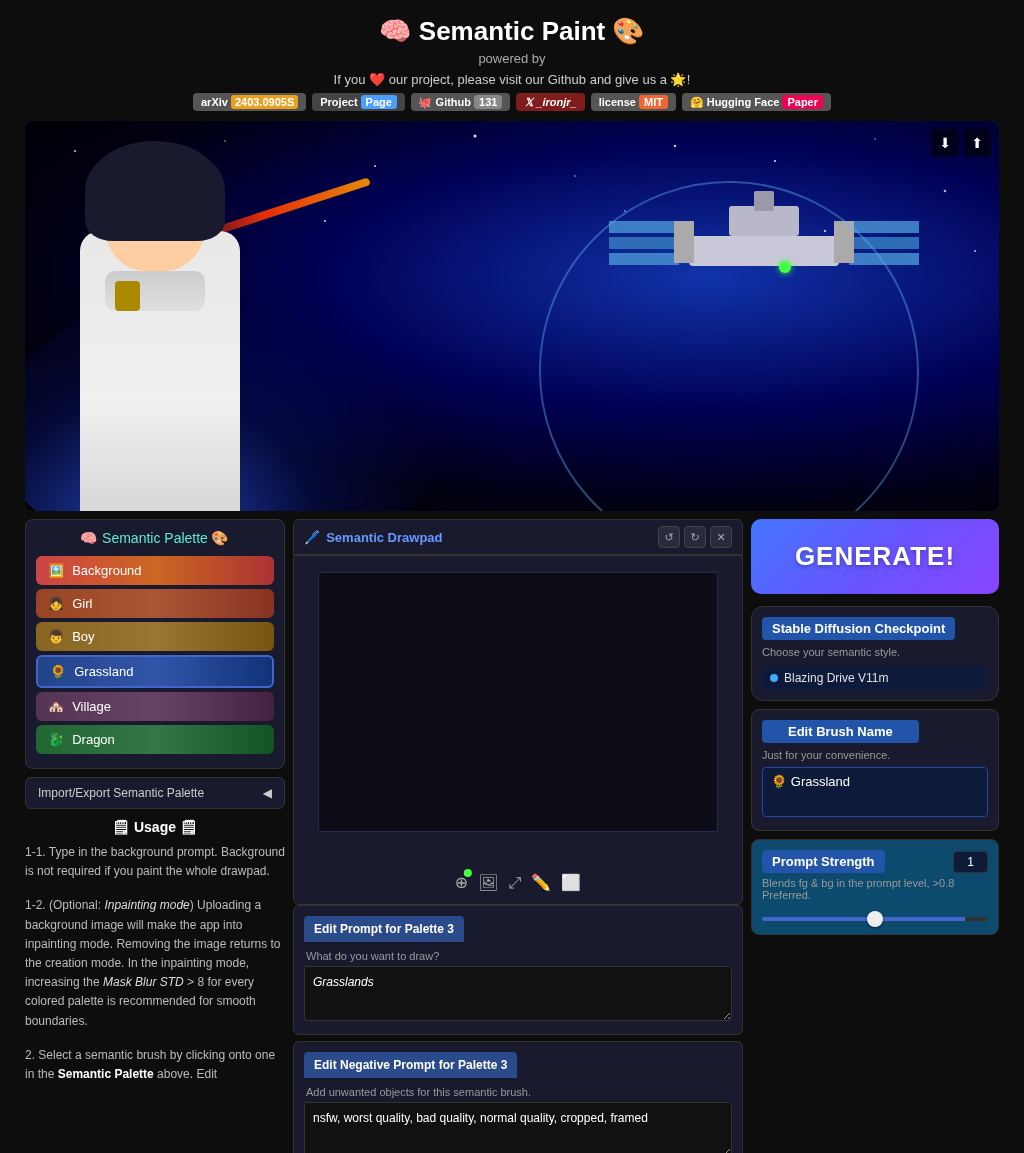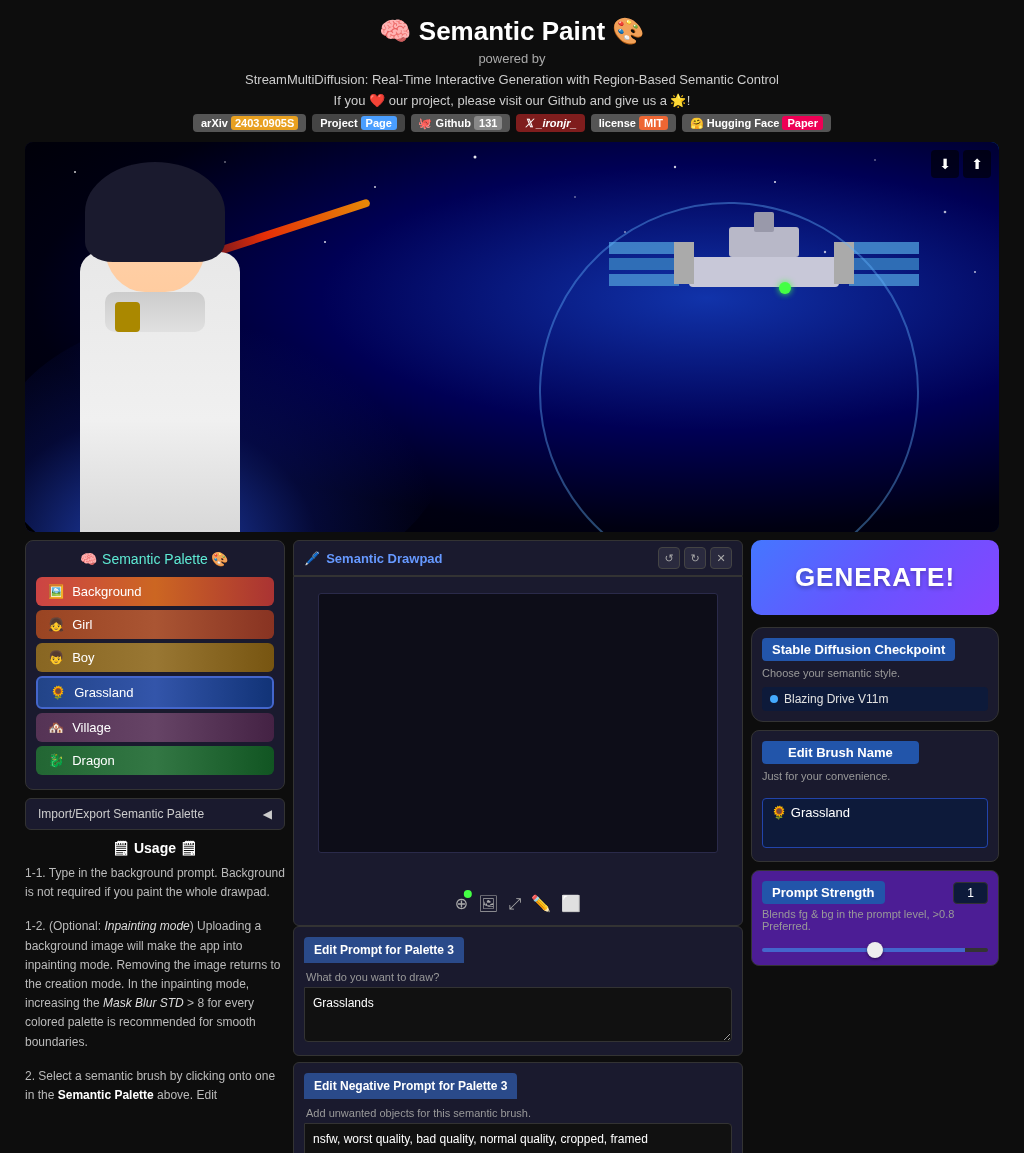--- a/index.html
+++ b/index.html
@@ -357,35 +357,35 @@
       color: #fff;
       background: #2255aa;
       padding: 4px 26px;
       border-radius: 4px;
       display: inline-block;
       margin-bottom: 6px;
     }
     .brush-sub {
       font-size: 11px;
       color: #999;
-      margin-bottom: 16px;
+      margin-bottom: 6px;
     }
     .brush-input {
       width: 100%;
       background: #0d1a3a;
       border: 1px solid #2244aa;
       border-radius: 4px;
       color: #fff;
       padding: 6px 8px;
       font-size: 13px;
       font-family: inherit;
     }
 
     .prompt-strength-section {
-      background: #4c1d95;
+      background: #0c4a6e;
       border: 1px solid #333;
       border-radius: 8px;
       padding: 10px;
     }
     .ps-header {
       display: flex;
       align-items: center;
       justify-content: space-between;
       margin-bottom: 4px;
     }
@@ -457,21 +457,20 @@
       position: absolute;
       top: 16px;
     }
   </style>
 </head>
 <body>
 
 <div class="header">
   <h1>🧠 Semantic Paint 🎨</h1>
   <div class="powered">powered by</div>
-  <div class="subtitle">StreamMultiDiffusion: Real-Time Interactive Generation with Region-Based Semantic Control</div>
   <div class="subtitle">If you ❤️ our project, please visit our Github and give us a 🌟!</div>
   <div class="badges">
     <span class="badge badge-arxiv">
       arXiv <span class="num">2403.0905S</span>
     </span>
     <span class="badge badge-project">
       Project <span class="pg">Page</span>
     </span>
     <span class="badge badge-github">
       🐙 Github <span class="num">131</span>
@@ -636,21 +635,21 @@
         <span class="toolbar-icon">⬜</span>
       </div>
     </div>
 
     <div class="prompt-section">
       <div style="background:#1a1a2e;border:1px solid #333;border-radius:6px;padding:10px;margin-bottom:6px;">
         <div style="margin-bottom:4px;">
           <span class="prompt-header">Edit Prompt for Palette 3</span>
         </div>
         <div class="prompt-sub">What do you want to draw?</div>
-        <textarea class="prompt-textarea" style="height: 55px;">Grasslands</textarea>
+        <textarea class="prompt-textarea" style="height: 55px; font-style: italic;">Grasslands</textarea>
       </div>
     </div>
 
     <div class="prompt-section">
       <div style="background:#1a1a2e;border:1px solid #333;border-radius:6px;padding:10px;">
         <div style="margin-bottom:4px;">
           <span class="prompt-header">Edit Negative Prompt for Palette 3</span>
         </div>
         <div class="prompt-sub">Add unwanted objects for this semantic brush.</div>
         <textarea class="prompt-textarea" style="height: 55px;">nsfw, worst quality, bad quality, normal quality, cropped, framed</textarea>

